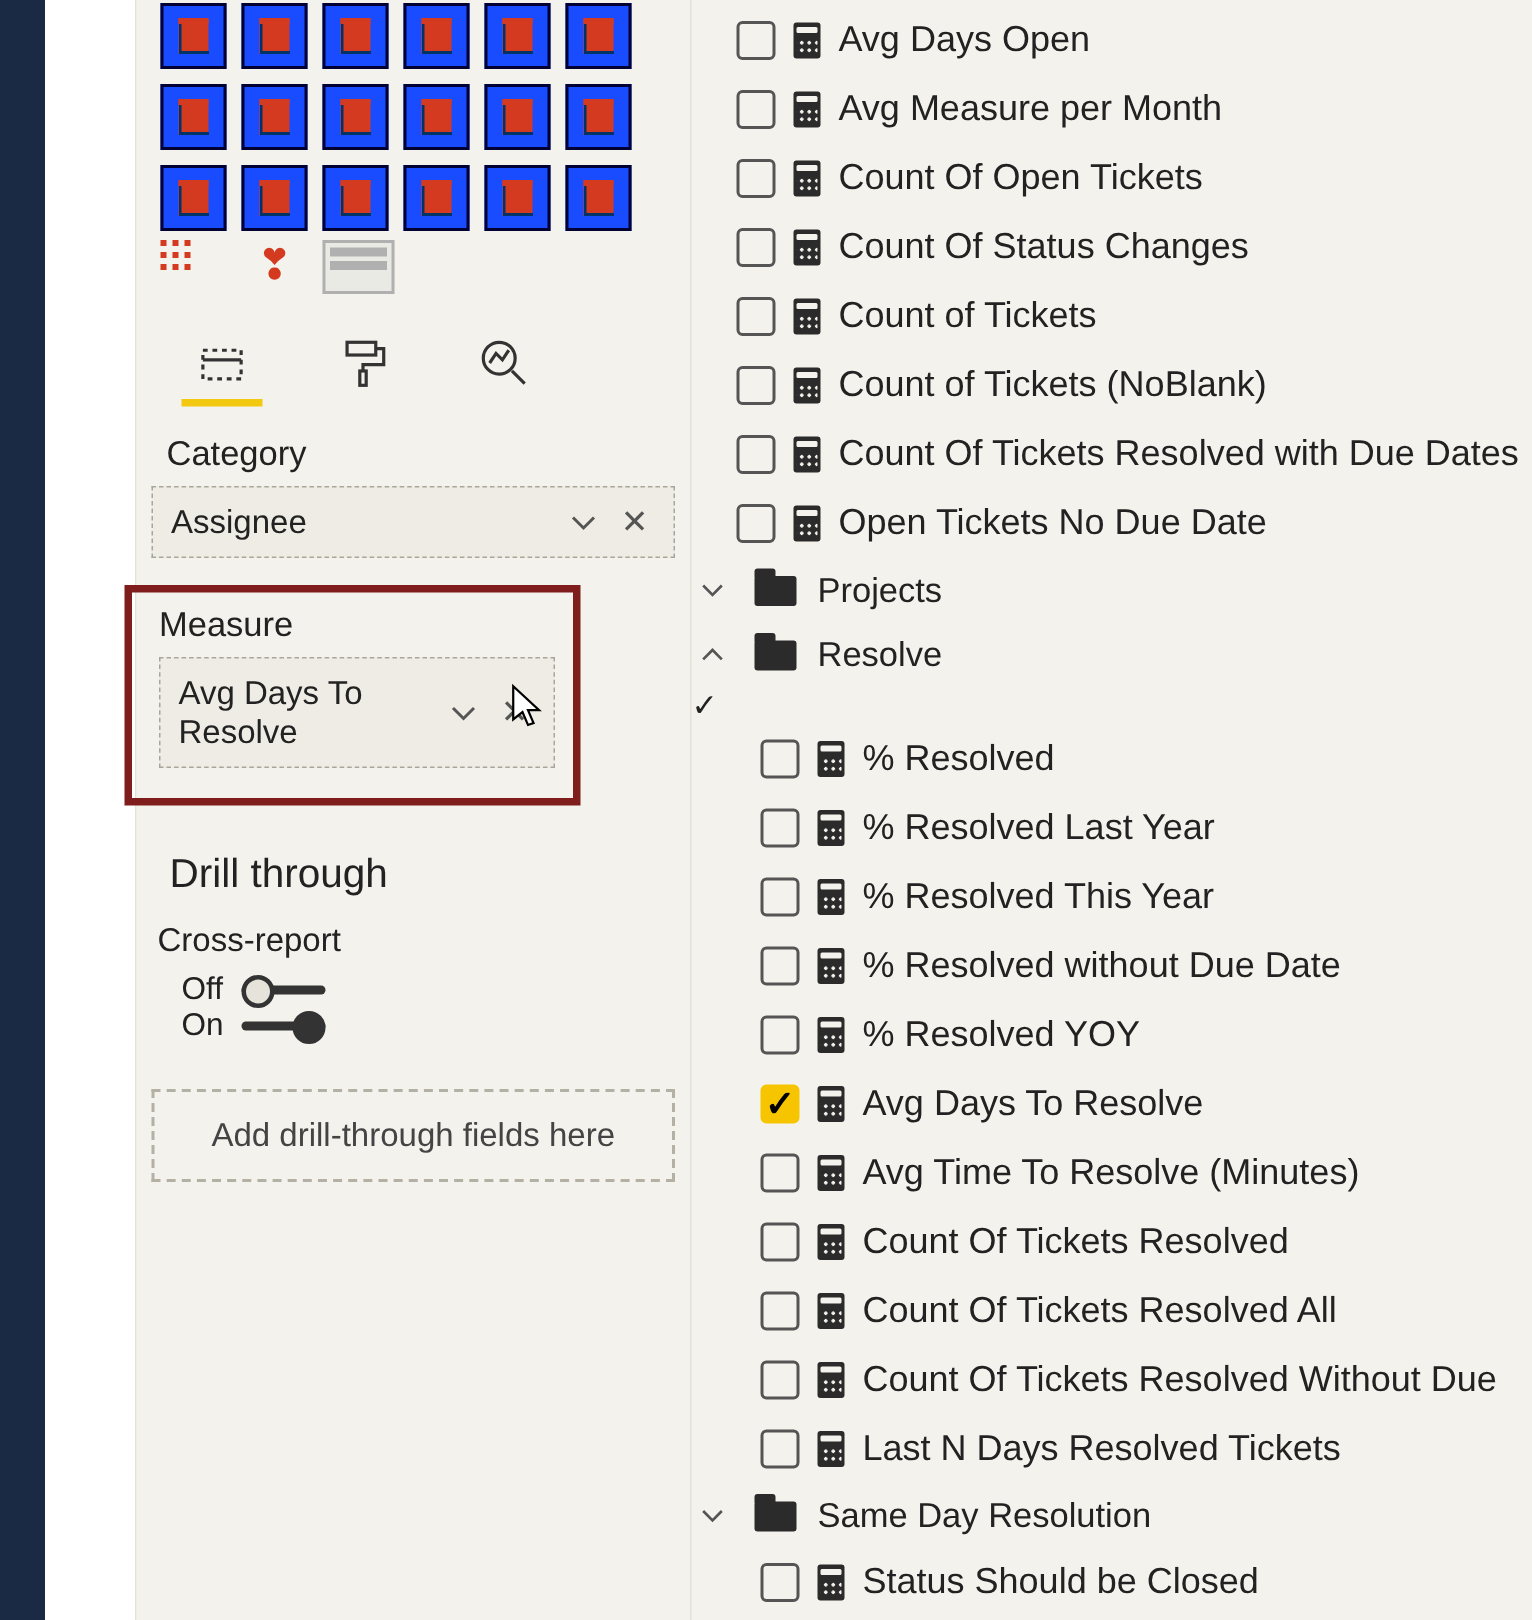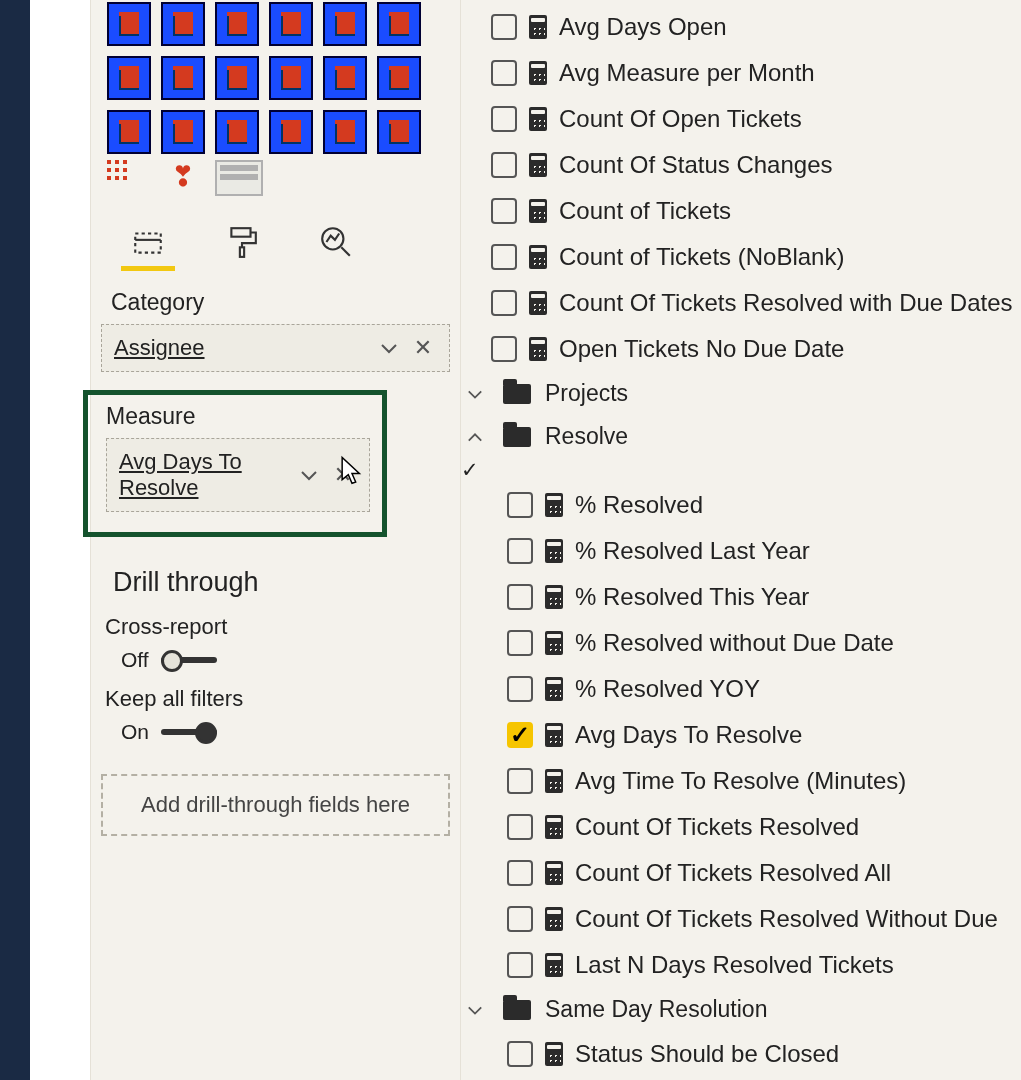--- a/index.html
+++ b/index.html
@@ -107,27 +107,27 @@
   }
   .field-well {
     margin: 0 10px;
     border:1px dashed #a9a59a;
     display:flex;
     align-items:center;
     padding: 10px 12px;
     gap:6px;
     background:#eeece4;
   }
-  .field-well .name { flex:1; font-size:22px;text-decoration:underline; }
+  .field-well .name { flex:1; font-size:22px; }
   .field-well .chev, .field-well .close {
     width:28px;text-align:center;font-size:22px;color:#555;cursor:pointer;
   }
 
   .measure-box {
-    border:5px solid #14532d;
+    border:5px solid #7f1d1d;
     margin: 18px 0 0 -8px;
     padding: 8px 12px 20px 18px;
     width: 304px;
     box-sizing:border-box;
   }
   .cursor-img {
     position:absolute;
     left:248px;
     top:455px;
     pointer-events:none;
@@ -351,21 +351,20 @@
 
   <div class="toggle-label">Cross-report</div>
   <div class="toggle-row">
     <span class="state">Off</span>
     <div class="toggle off">
       <div class="track"></div>
         <div class="knob"></div>
     </div>
   </div>
 
-  <div class="toggle-label">Keep all filters</div>
   <div class="toggle-row">
     <span class="state">On</span>
     <div class="toggle on">
       <div class="track"></div>
         <div class="knob"></div>
     </div>
   </div>
 
   <div class="drill-drop">Add drill-through fields here</div>
 </div>

